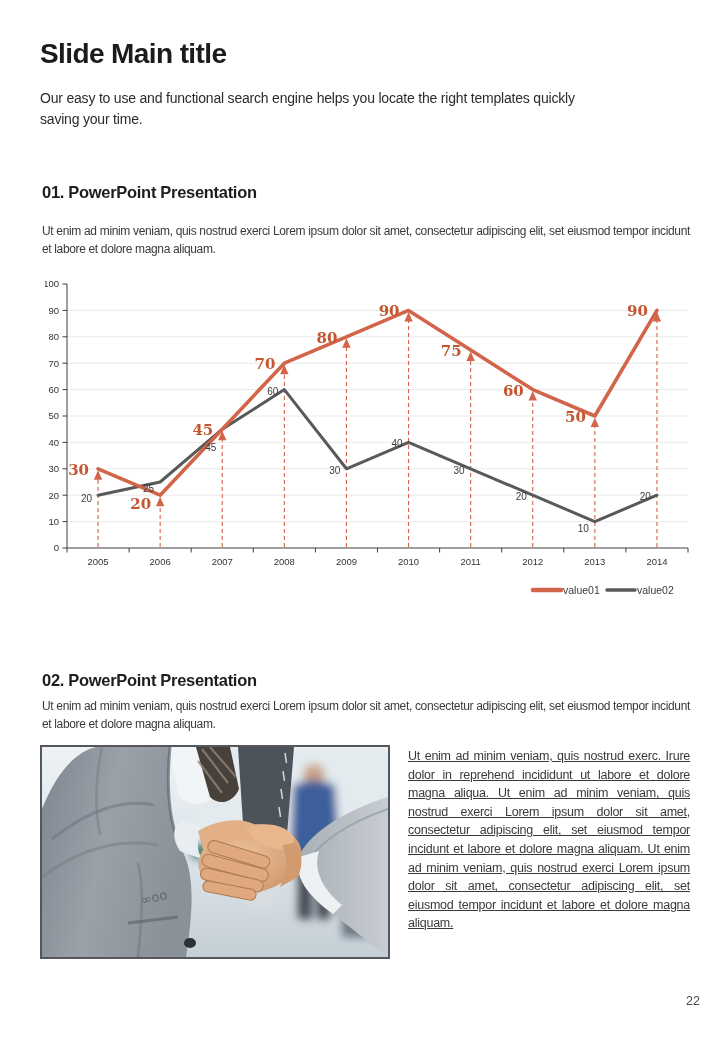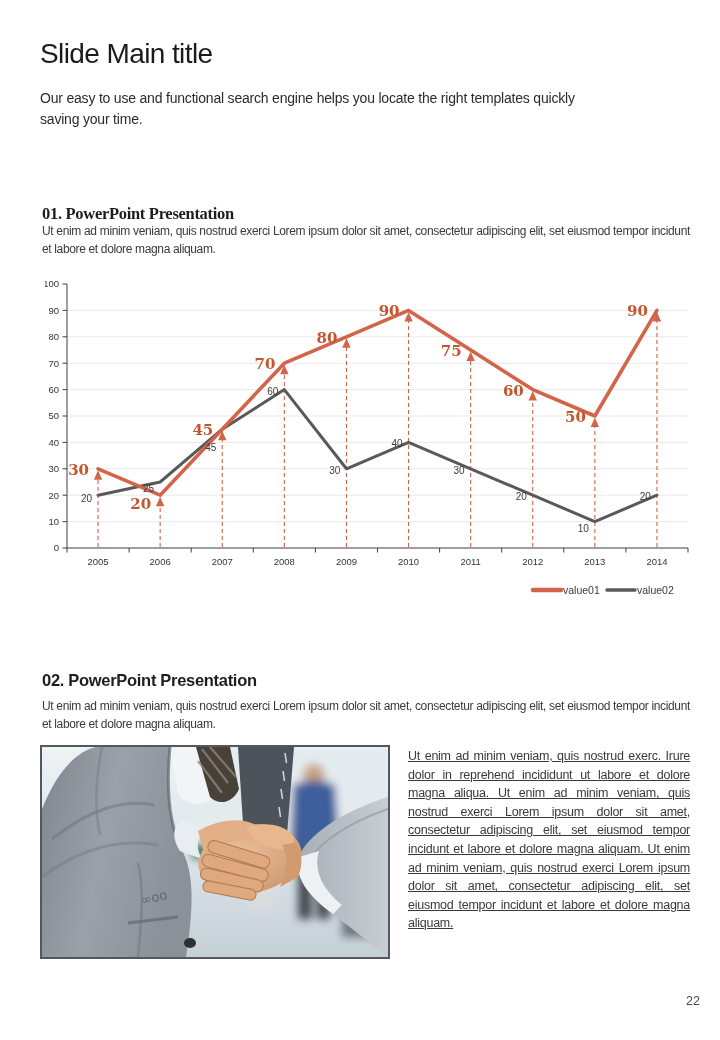--- a/index.html
+++ b/index.html
@@ -2,31 +2,31 @@
 <html><head>
 <meta charset="utf-8">
 <style>
   html,body{margin:0;padding:0;background:#888;}
   .page{
     position:relative; width:720px; height:1040px; background:#ffffff;
     font-family:"Liberation Sans", sans-serif; overflow:hidden; margin:0 auto;
   }
   .page-title{
     position:absolute; left:40px; top:38px; margin:0;
-    font-size:28px; font-weight:normal; letter-spacing:-0.6px; color:#1b1b1b;
+    font-size:28px; font-weight:bold; letter-spacing:-0.6px; color:#1b1b1b;
   }
   .subtitle{
     position:absolute; left:40px; top:88px; margin:0; width:574px;
     font-size:14px; line-height:21px; letter-spacing:-0.2px; color:#2b2b2b;
   }
   .sec-heading{
     position:absolute; left:42px; margin:0;
     font-size:16.5px; font-weight:bold; letter-spacing:-0.3px; color:#1d1d1d;
   }
-  .sec1-heading{ top:204px;font-family:Liberation Serif, serif; }
+  .sec1-heading{ top:183px; }
   .sec2-heading{ top:671px; }
   .body-text{
     position:absolute; left:42px; margin:0; width:648px;
     font-size:12px; line-height:18px; letter-spacing:-0.35px; color:#3a3a3a;
     text-align:justify;
   }
   .sec1-body{ top:222px; }
   .sec2-body{ top:697px; }
   .chart-wrap{ position:absolute; left:45px; top:276px; width:650px; height:332px; }
   .figure-row{ position:absolute; left:40px; top:745px; width:650px; }

